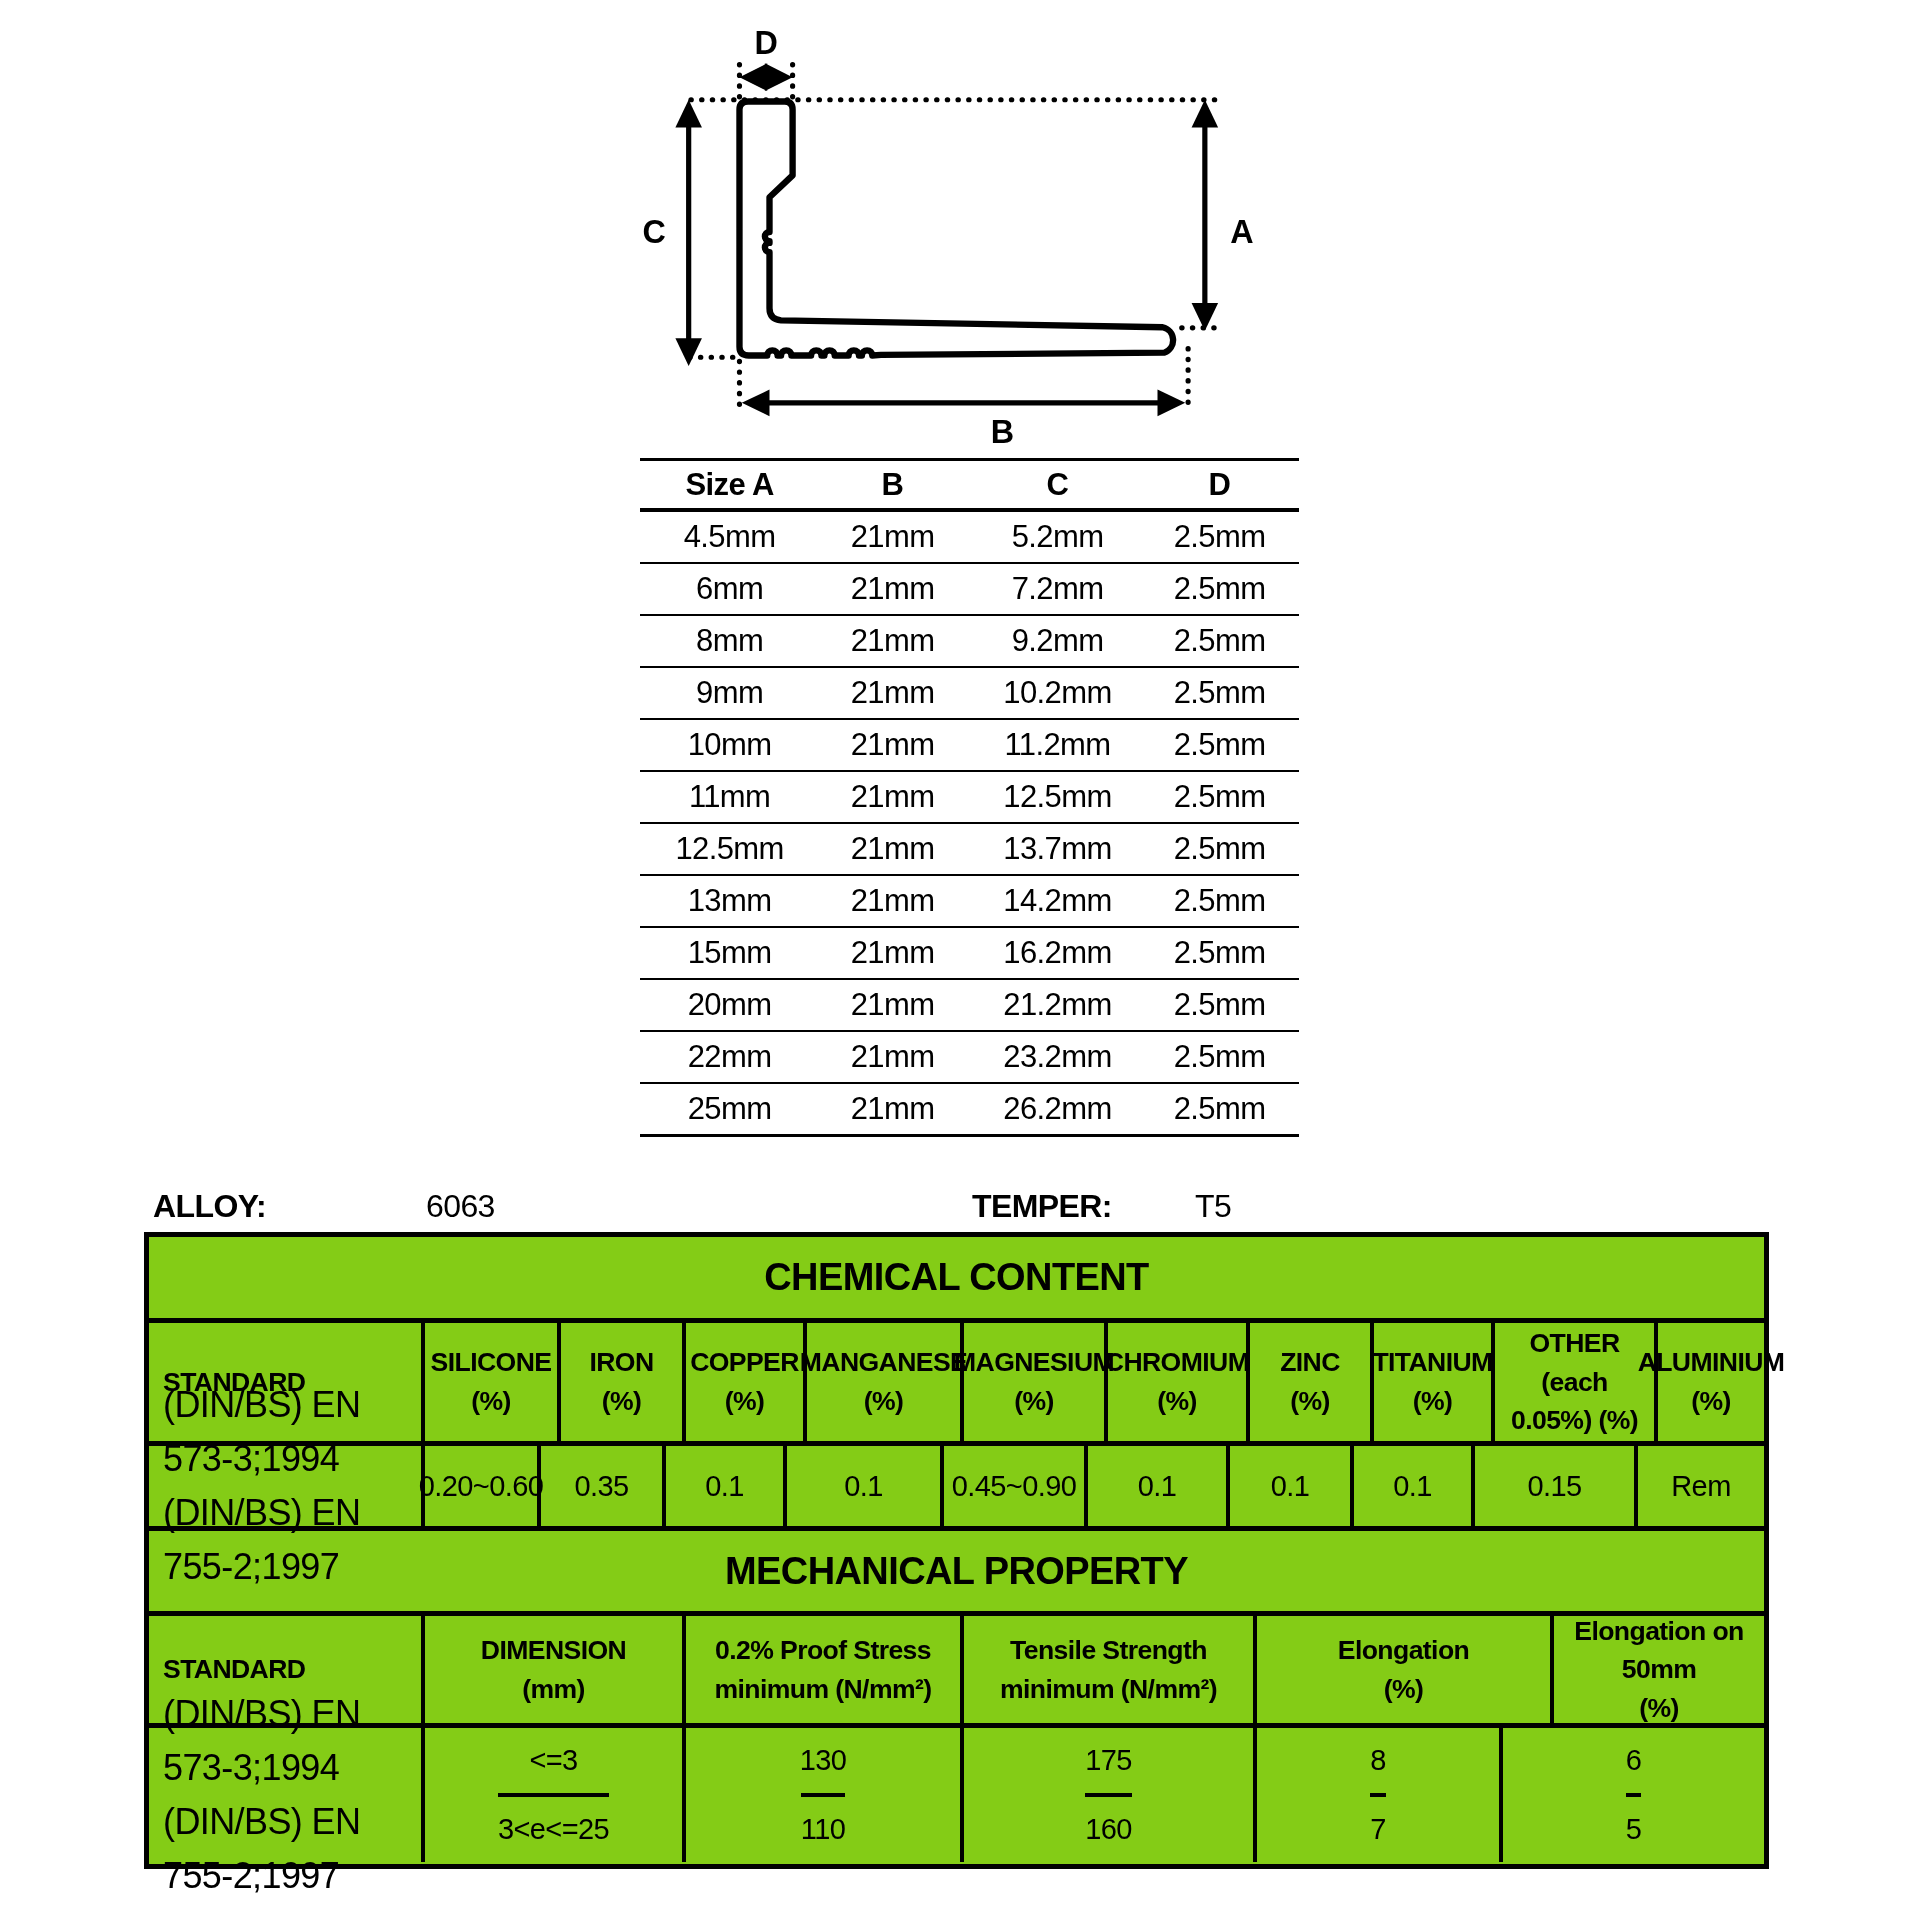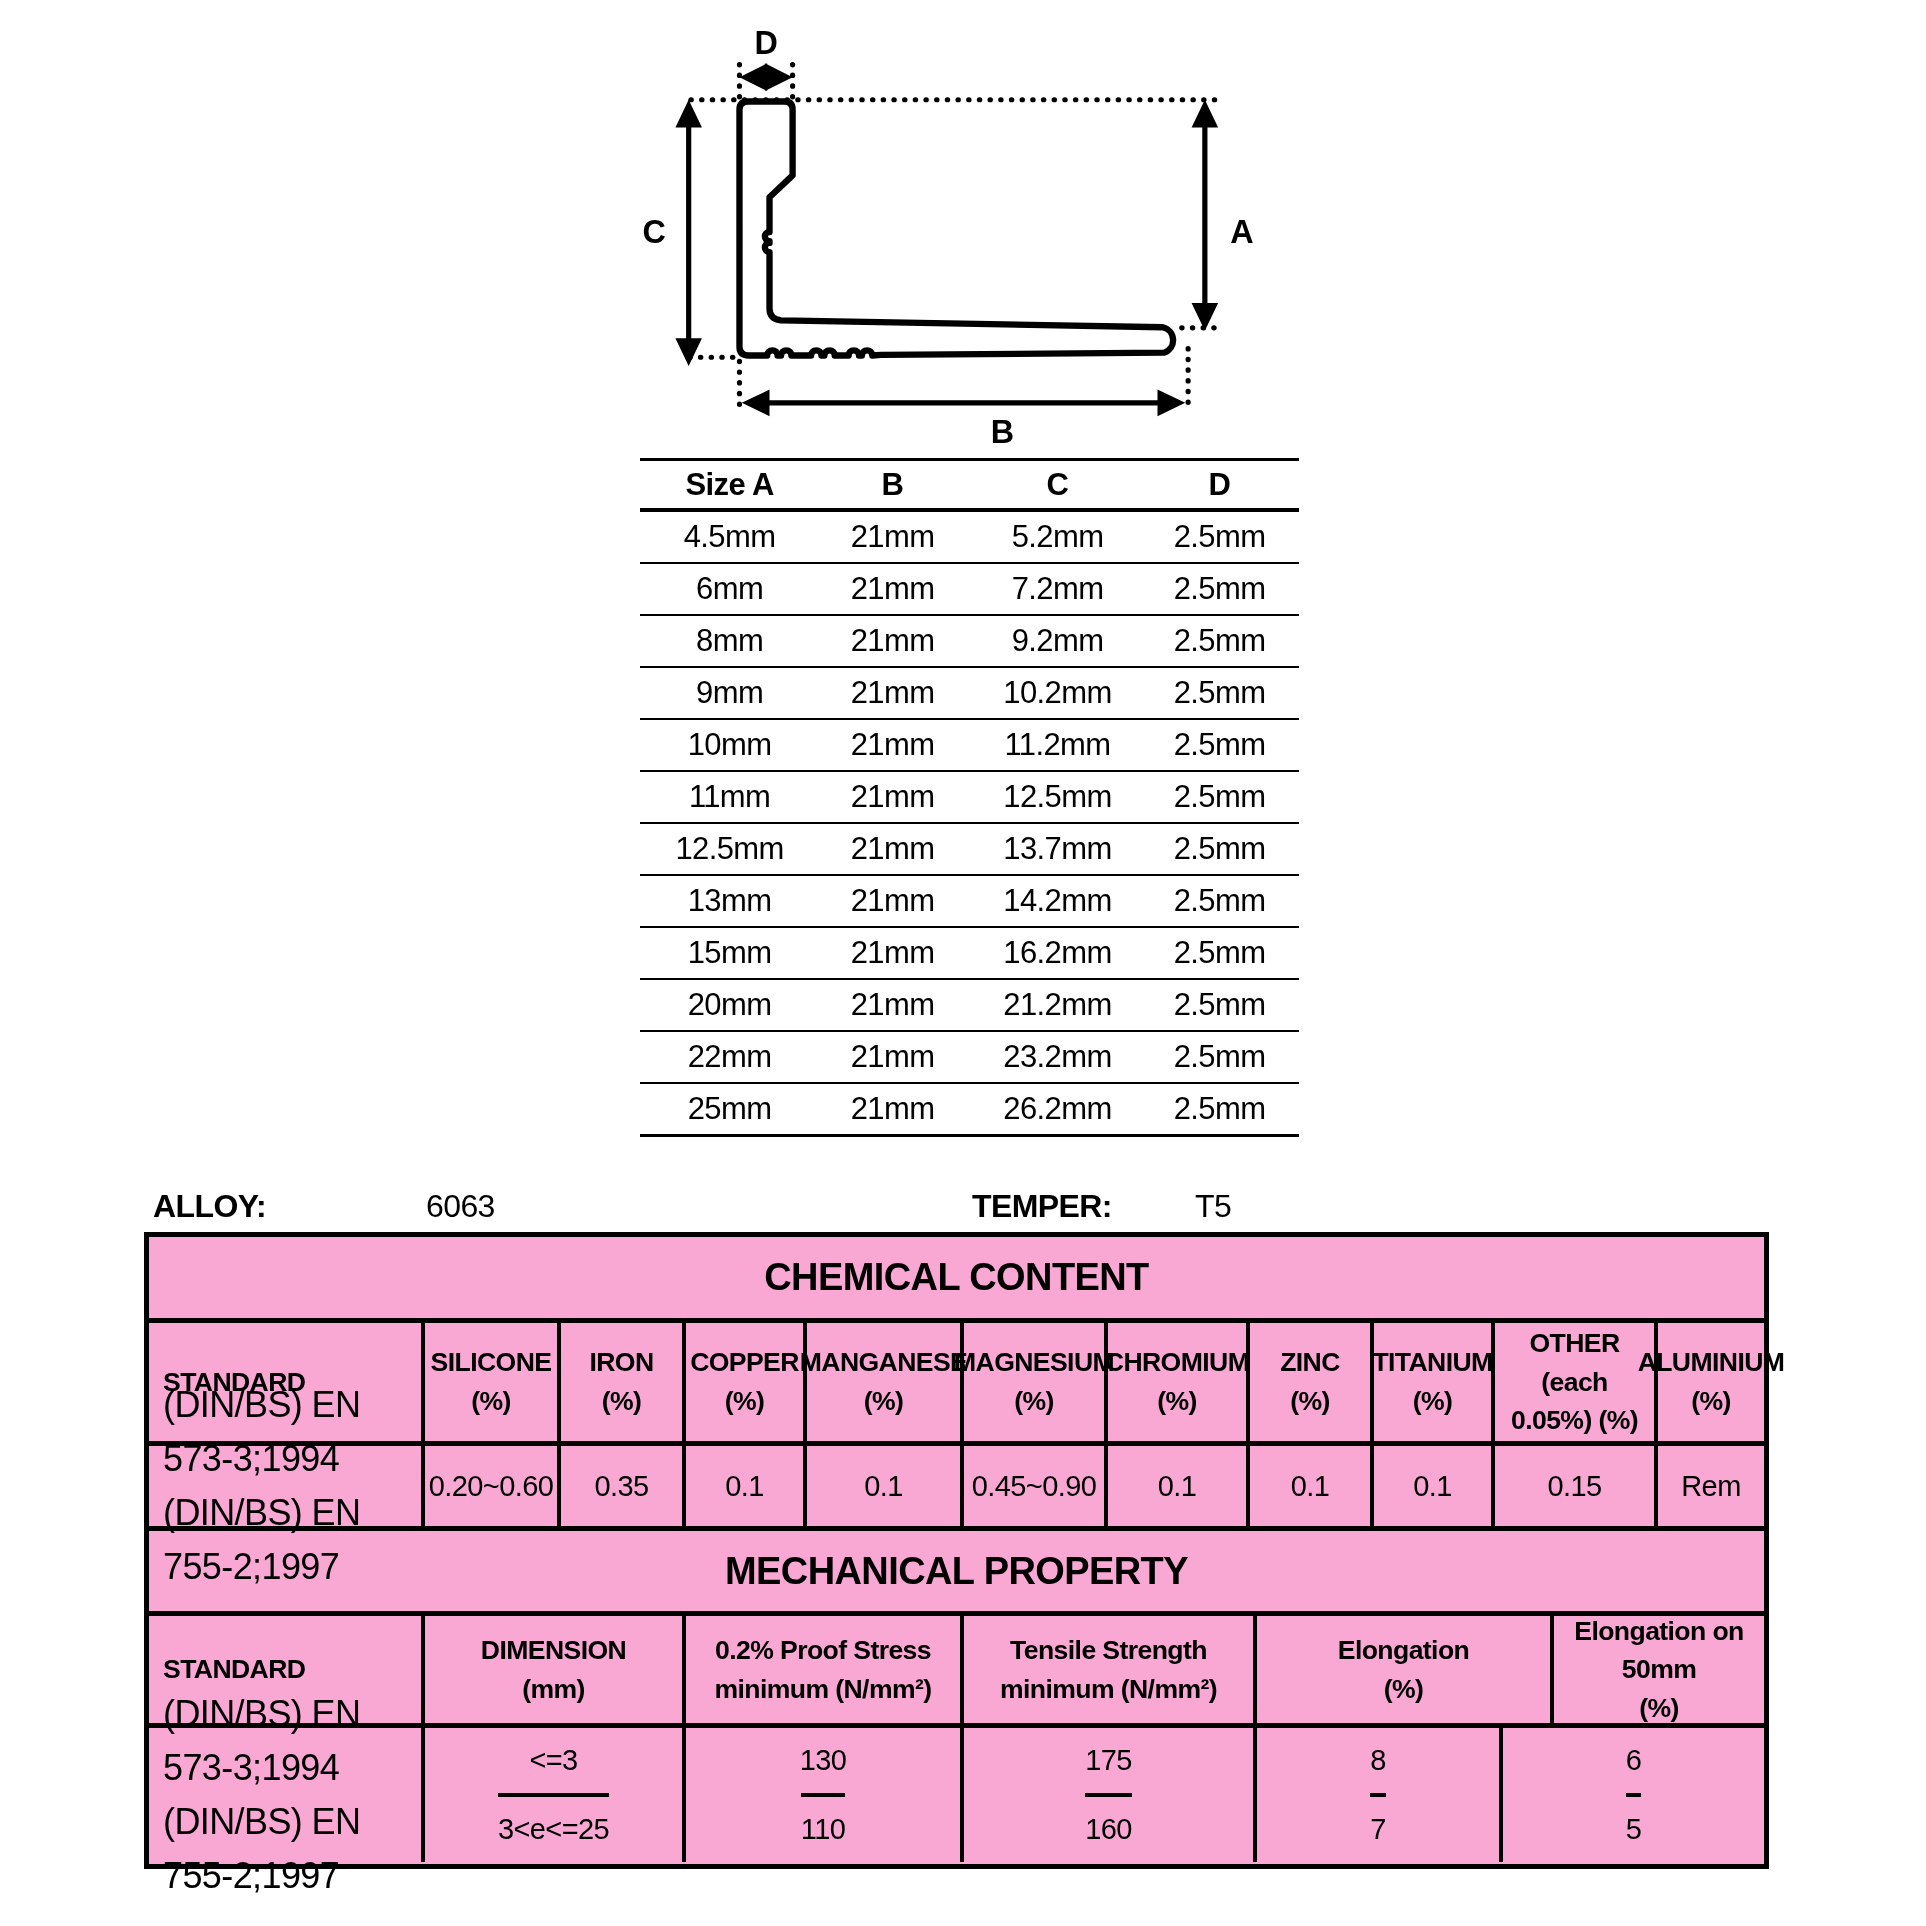--- a/index.html
+++ b/index.html
@@ -24,21 +24,21 @@
   #size-table td{height:50px;border-bottom:2.9px solid #000;}
   #size-table tr.last td{border-bottom:3.5px solid #000;}
   #size-table .c1{padding-left:9.2px;}
   
   #alloy-line{position:absolute;left:0;top:1188px;width:1926px;height:37px;}
   #alloy-line span{position:absolute;top:0;line-height:37px;font-size:32px;white-space:nowrap;}
   .lbl-bold{font-weight:bold;text-align:right;}
   
   #spec-table{
     position:absolute;left:144px;top:1232px;width:1625px;height:637px;
-    border:5.2px solid #000;box-sizing:border-box;background:#f9a8d4;
+    border:5.2px solid #000;box-sizing:border-box;background:#84cc16;
   }
   .band{border-bottom:5.2px solid #000;display:flex;align-items:center;justify-content:center;}
   .band.title{font-weight:bold;font-size:38px;letter-spacing:-0.6px;}
   .row{display:flex;align-items:stretch;border-bottom:5.2px solid #000;}
   .row:last-child{border-bottom:none;}
   .cell{
     box-sizing:border-box;display:flex;flex-direction:column;justify-content:center;
     align-items:center;text-align:center;flex:0 0 auto;min-width:0;
   }
   .cell.vline{border-left:4px solid #000;}
@@ -255,21 +255,21 @@
       <span class="l1">ALUMINIUM</span>
       <span class="l2">(%)</span>
     </div>
   </div>
 
   <div class="row" style="height:80px">
     <div class="cell std-cell" style="width:272px">
       <span class="std-text">(DIN/BS) EN 573-3;1994</span>
       <span class="std-text">(DIN/BS) EN 755-2;1997</span>
     </div>
-    <div class="cell vline val" style="width:136px">
+    <div class="cell vline val" style="width:116px">
         <span>0.20~0.60</span>
       </div>
     <div class="cell vline val" style="width:125px">
         <span>0.35</span>
       </div>
     <div class="cell vline val" style="width:121px">
         <span>0.1</span>
       </div>
     <div class="cell vline val" style="width:157px">
         <span>0.1</span>

